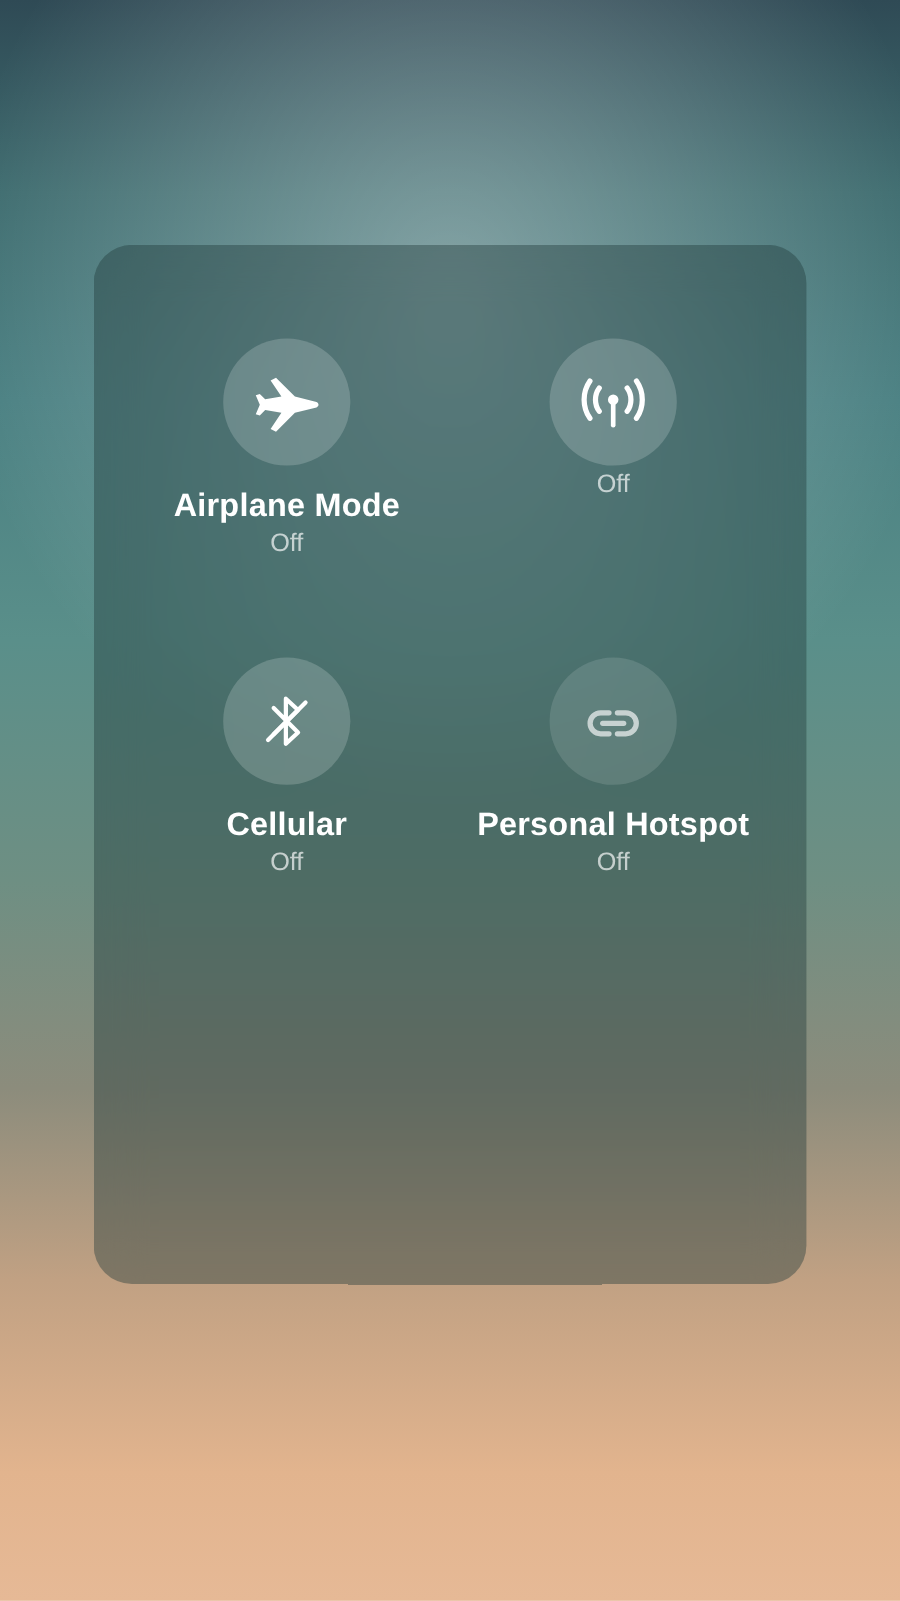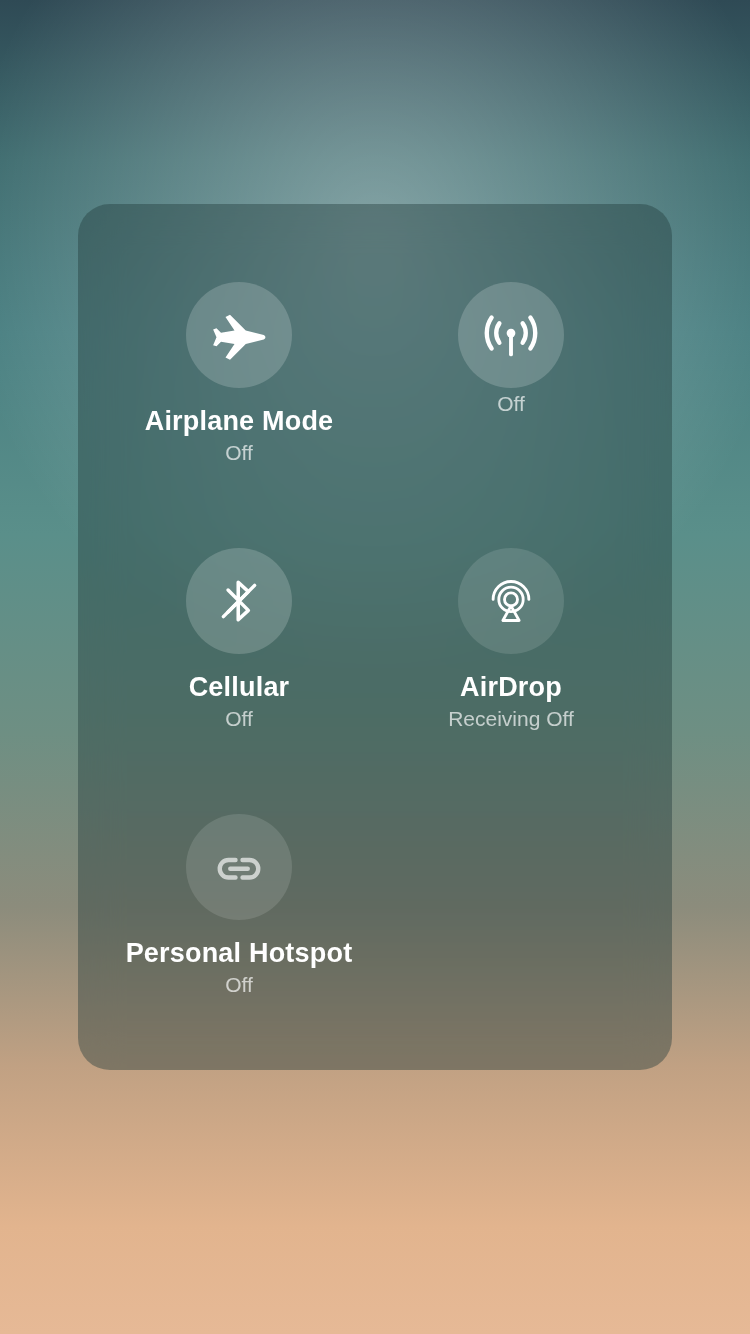--- a/index.html
+++ b/index.html
@@ -109,34 +109,20 @@
     <div class="circle">
       <svg width="50" height="50" viewBox="0 0 64 64">
         <path fill="none" stroke="#ffffff" stroke-width="4.5" stroke-linejoin="round" stroke-linecap="round" d="M18 18 L44 44 L31 56 L31 8 L44 20 L18 46"></path>
         <line x1="12" y1="52" x2="52" y2="12" stroke="#ffffff" stroke-width="4.5" stroke-linecap="round"></line>
       </svg>
     </div>
     <div class="title">Cellular</div>
     <div class="sub">Off</div>
   </div>
 
-  <div class="tile">
-    <div class="circle dim">
-      <svg width="52" height="52" viewBox="0 0 64 64">
-        <g fill="none" stroke="#ffffff" stroke-width="3.5" stroke-linecap="round">
-          <circle cx="32" cy="30" r="8"></circle>
-          <circle cx="32" cy="30" r="15"></circle>
-          <path d="M10 30 A22 22 0 1 1 54 30"></path>
-        </g>
-        <path d="M32 38 L22 56 L42 56 Z" fill="none" stroke="#ffffff" stroke-width="3.5" stroke-linejoin="round"></path>
-      </svg>
-    </div>
-    <div class="title">AirDrop</div>
-    <div class="sub">Receiving Off</div>
-  </div>
 
   <div class="tile">
     <div class="circle dim">
       <svg width="56" height="56" viewBox="0 0 64 64" opacity="0.65">
         <g fill="none" stroke="#ffffff" stroke-width="5" stroke-linecap="round">
           <path d="M28 24 L20 24 A10 10 0 0 0 20 44 L28 44"></path>
           <path d="M36 24 L44 24 A10 10 0 0 1 44 44 L36 44"></path>
           <line x1="22" y1="34" x2="42" y2="34"></line>
         </g>
       </svg>

